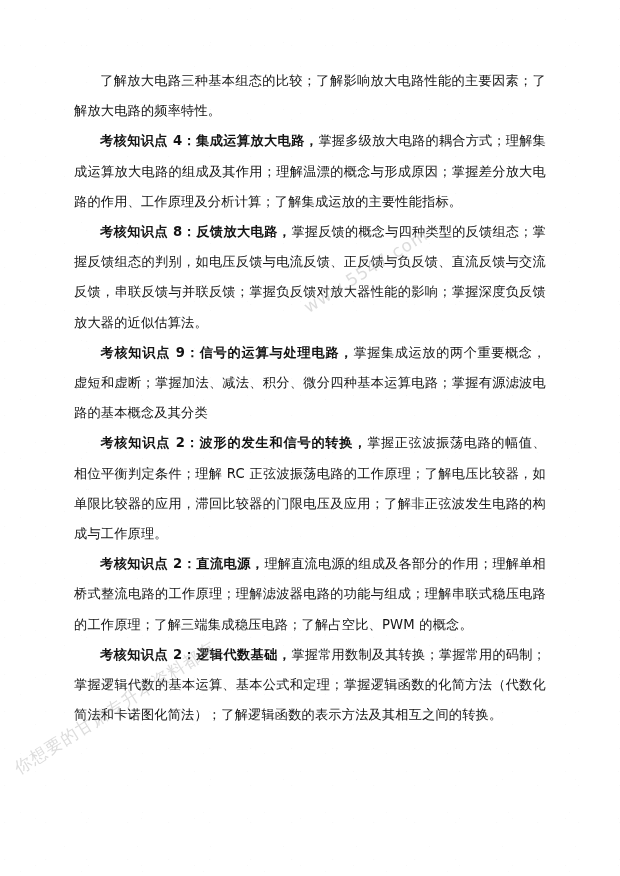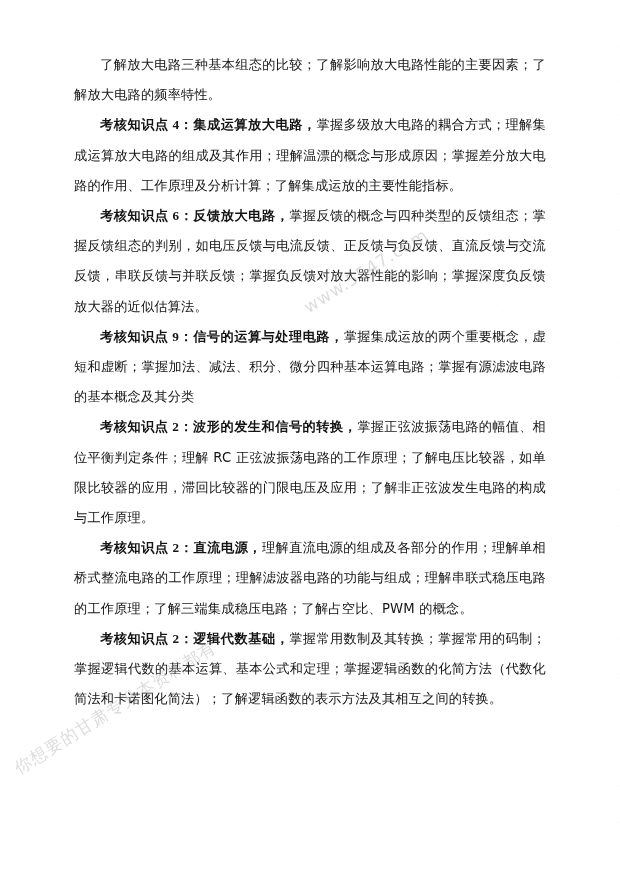--- a/index.html
+++ b/index.html
@@ -16,40 +16,39 @@
   .page {
     position: relative;
     width: 620px;
     height: 876px;
     background: #ffffff;
     overflow: hidden;
   }
   .content {
     position: absolute;
     left: 74px;
-    top: 50px;
+    top: 66px;
     width: 472px;
   }
   .para {
     margin: 0 0 0 0;
     font-size: 13.2px;
     line-height: 30.2px;
     color: #141414;
     text-align: justify;
     text-justify: inter-ideograph;
     letter-spacing: 0.2px;
   }
   .para .ind {
     display: inline-block;
     width: 26px;
   }
   .para b {
     font-weight: bold;
     letter-spacing: 0.4px;
-    font-family: Liberation Serif, serif;
   }
   .wm {
     position: absolute;
     color: rgba(150,150,150,0.33);
     font-size: 17px;
     font-family: "DejaVu Sans", sans-serif;
     white-space: nowrap;
     pointer-events: none;
     user-select: none;
     letter-spacing: 1px;
@@ -82,21 +81,21 @@
 </head>
 <body>
 
 <div class="page">
 
   <div class="content">
     <p class="para"><span class="ind"></span><b></b><span>了解放大电路三种基本组态的比较；了解影响放大电路性能的主要因素；了解放大电路的频率特性。</span></p>
 
     <p class="para"><span class="ind"></span><b>考核知识点 4：集成运算放大电路，</b><span>掌握多级放大电路的耦合方式；理解集成运算放大电路的组成及其作用；理解温漂的概念与形成原因；掌握差分放大电路的作用、工作原理及分析计算；了解集成运放的主要性能指标。</span></p>
 
-    <p class="para"><span class="ind"></span><b>考核知识点 6：反馈放大电路，</b><span>掌握反馈的概念与四种类型的反馈组态；掌握反馈组态的判别，如电压反馈与电流反馈、正反馈与负反馈、直流反馈与交流反馈，串联反馈与并联反馈；掌握负反馈对放大器性能的影响；掌握深度负反馈放大器的近似估算法。</span></p>
+    <p class="para"><span class="ind"></span><b>考核知识点 8：反馈放大电路，</b><span>掌握反馈的概念与四种类型的反馈组态；掌握反馈组态的判别，如电压反馈与电流反馈、正反馈与负反馈、直流反馈与交流反馈，串联反馈与并联反馈；掌握负反馈对放大器性能的影响；掌握深度负反馈放大器的近似估算法。</span></p>
 
     <p class="para"><span class="ind"></span><b>考核知识点 9：信号的运算与处理电路，</b><span>掌握集成运放的两个重要概念，虚短和虚断；掌握加法、减法、积分、微分四种基本运算电路；掌握有源滤波电路的基本概念及其分类</span></p>
 
     <p class="para"><span class="ind"></span><b>考核知识点 2：波形的发生和信号的转换，</b><span>掌握正弦波振荡电路的幅值、相位平衡判定条件；理解 RC 正弦波振荡电路的工作原理；了解电压比较器，如单限比较器的应用，滞回比较器的门限电压及应用；了解非正弦波发生电路的构成与工作原理。</span></p>
 
 
     <p class="para"><span class="ind"></span><b>考核知识点 2：直流电源，</b><span>理解直流电源的组成及各部分的作用；理解单相桥式整流电路的工作原理；理解滤波器电路的功能与组成；理解串联式稳压电路的工作原理；了解三端集成稳压电路；了解占空比、PWM 的概念。</span></p>
 
     <p class="para"><span class="ind"></span><b>考核知识点 2：逻辑代数基础，</b><span>掌握常用数制及其转换；掌握常用的码制；掌握逻辑代数的基本运算、基本公式和定理；掌握逻辑函数的化简方法（代数化简法和卡诺图化简法）；了解逻辑函数的表示方法及其相互之间的转换。</span></p>
   </div>

